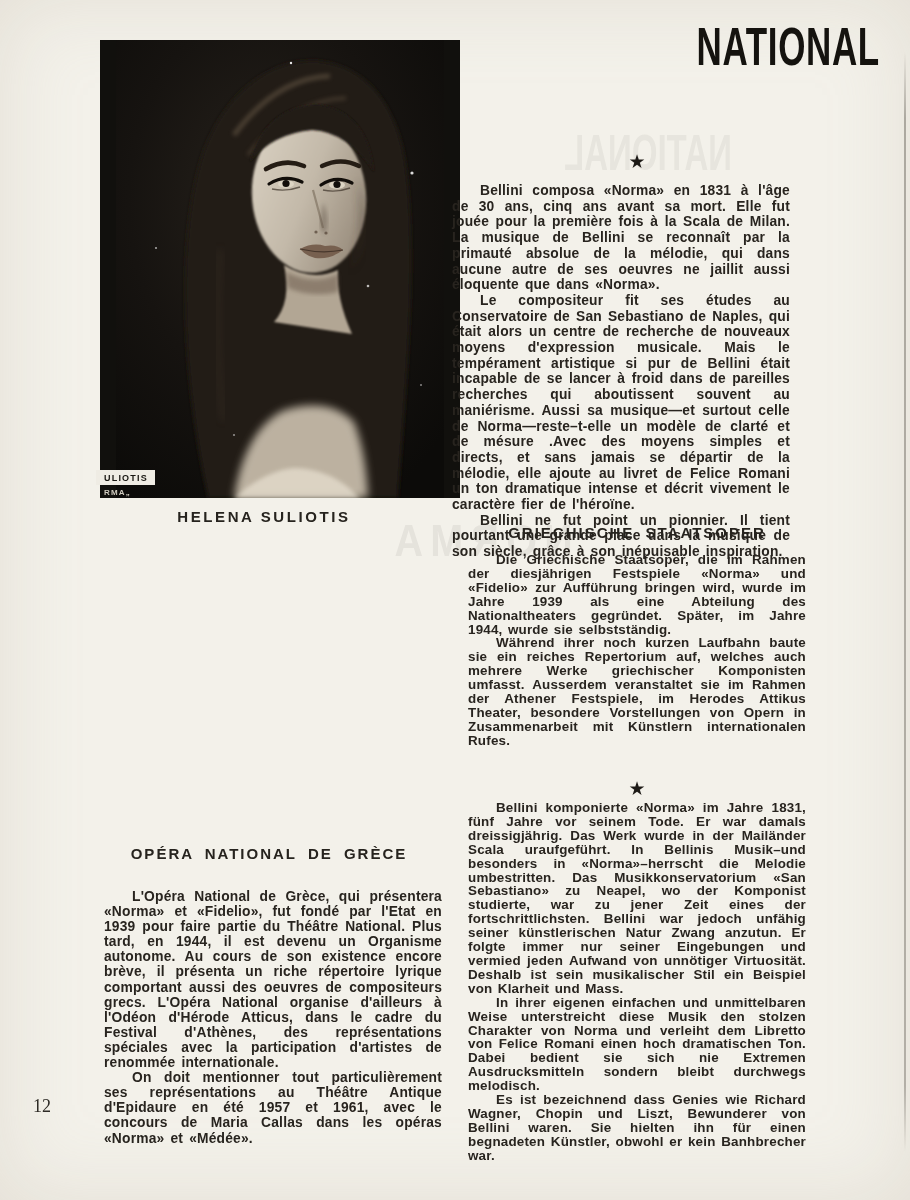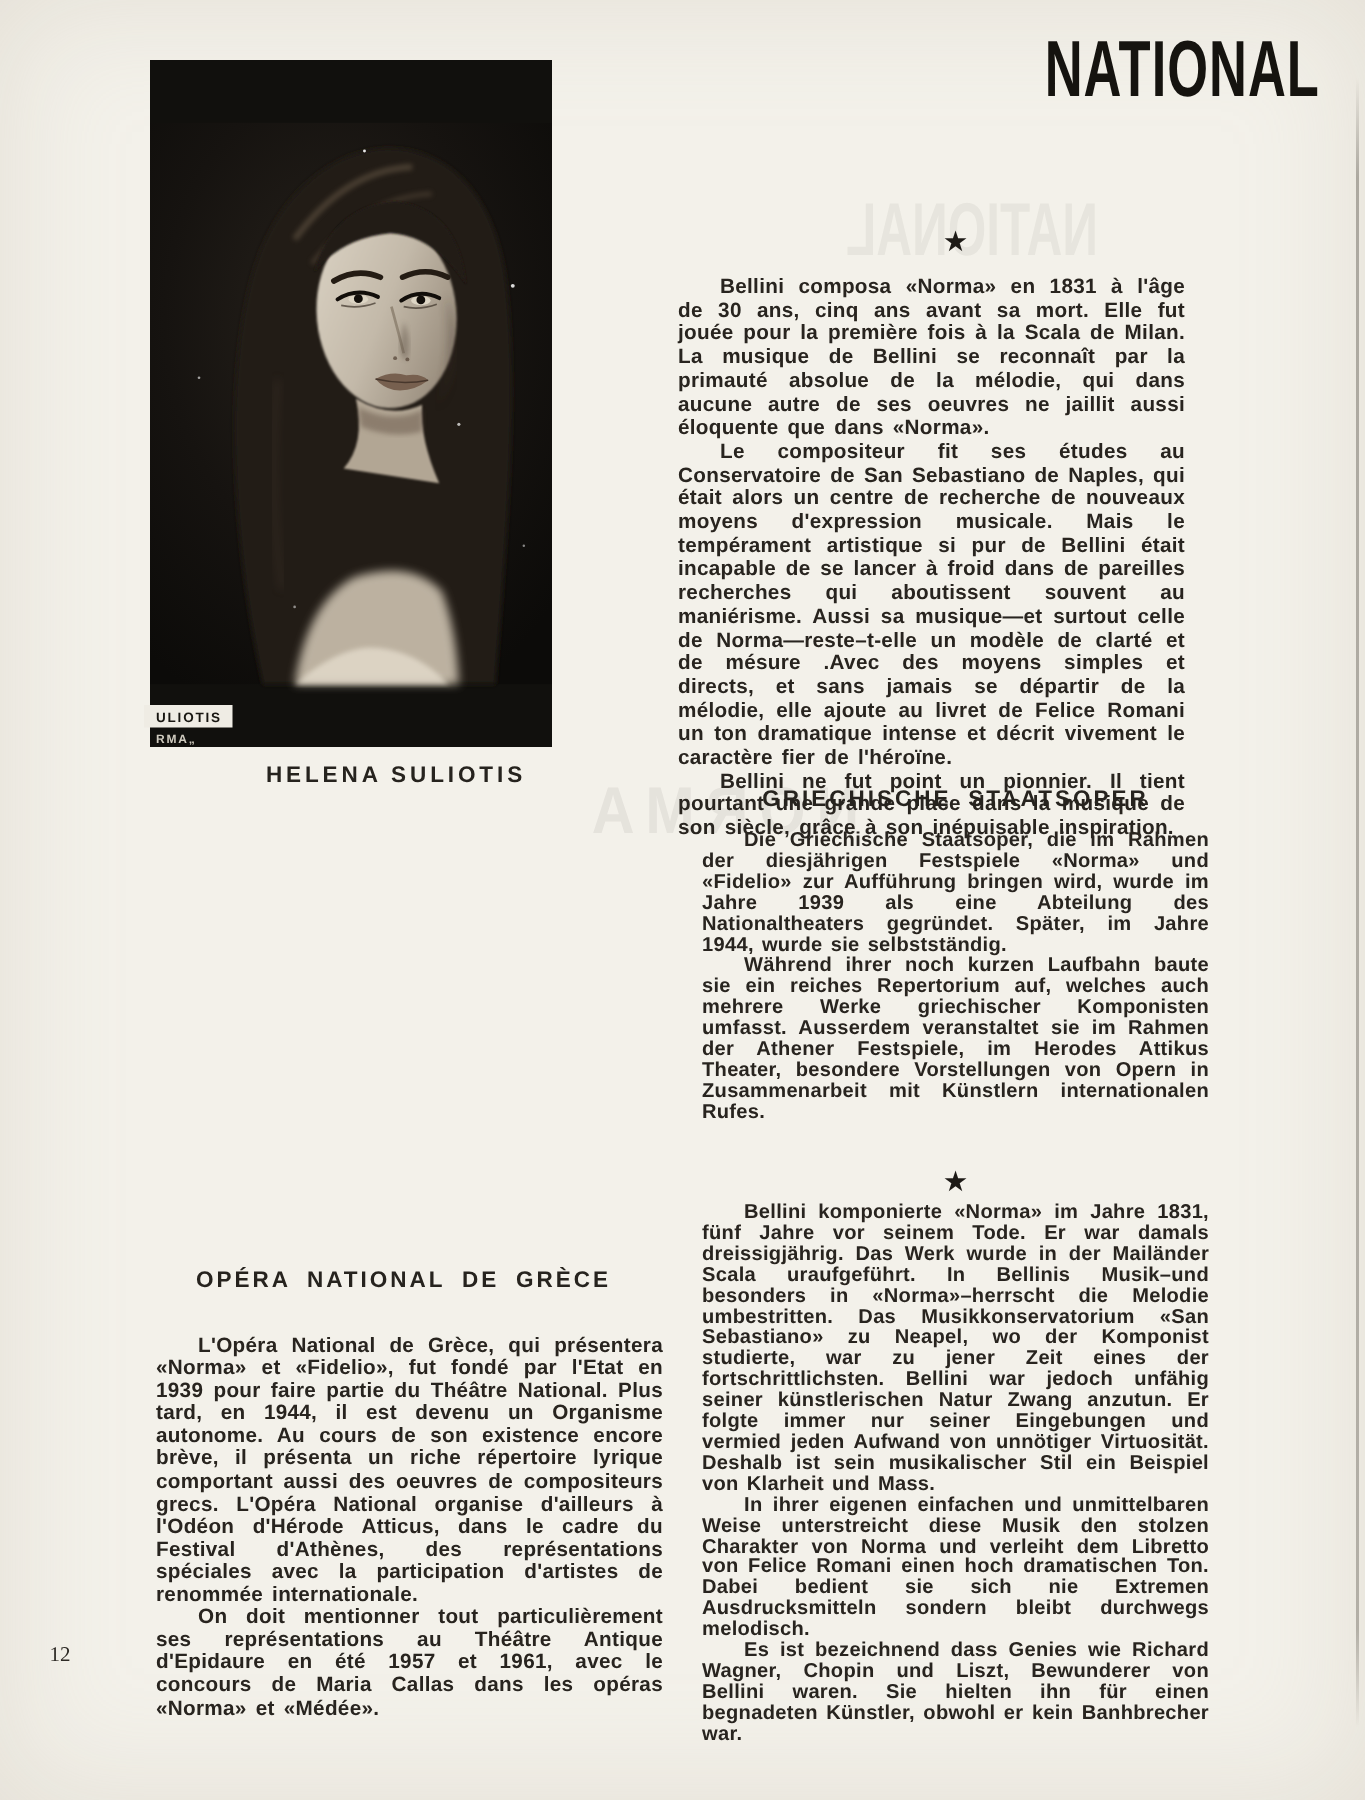--- a/index.html
+++ b/index.html
@@ -26,21 +26,21 @@
     transform:scale(-0.66,1);
   }
   .ghost-norma {
     top:516px; left:330px; width:300px; text-align:center;
     font-size:44px; letter-spacing:8px; color:rgba(55,48,40,0.07);
     transform:scale(-0.9,1);
   }
 
   
   .photo {
-    position:absolute; left:100px; top:40px; width:268px; height:458px;
+    position:absolute; left:100px; top:40px; width:360px; height:458px;
     background:#11100d;
   }
   .photo svg { display:block; width:100%; height:100%; }
   .credit-chip {
     position:absolute; left:-4px; bottom:13px;
     background:#efece4; color:#181611;
     font-size:9px; font-weight:700; letter-spacing:1.2px;
     padding:3px 7px 2px 8px;
   }
   .credit-bottom {
@@ -77,21 +77,21 @@
   .star-2    { left:468px; top:779px; }
   .de-bell   { left:468px; top:801px; }
 
   
   .left-head  { position:absolute; left:100px; top:845px; width:338px; }
   .fr-opera   { left:104px; top:889px; }
 
   
   .page-number {
     position:absolute; left:33px; top:1096px;
-    font-family:"Liberation Serif", serif; font-size:14px; color:#2e2b26;
+    font-family:"Liberation Serif", serif; font-size:18px; color:#2e2b26;
   }
   .scan-edge {
     position:absolute; right:4px; top:52px; height:1100px; width:2px;
     background:linear-gradient(to bottom,
       rgba(110,105,96,0), rgba(110,105,96,0.5) 6%,
       rgba(110,105,96,0.45) 94%, rgba(110,105,96,0));
   }
 </style>
 </head>
 <body>

